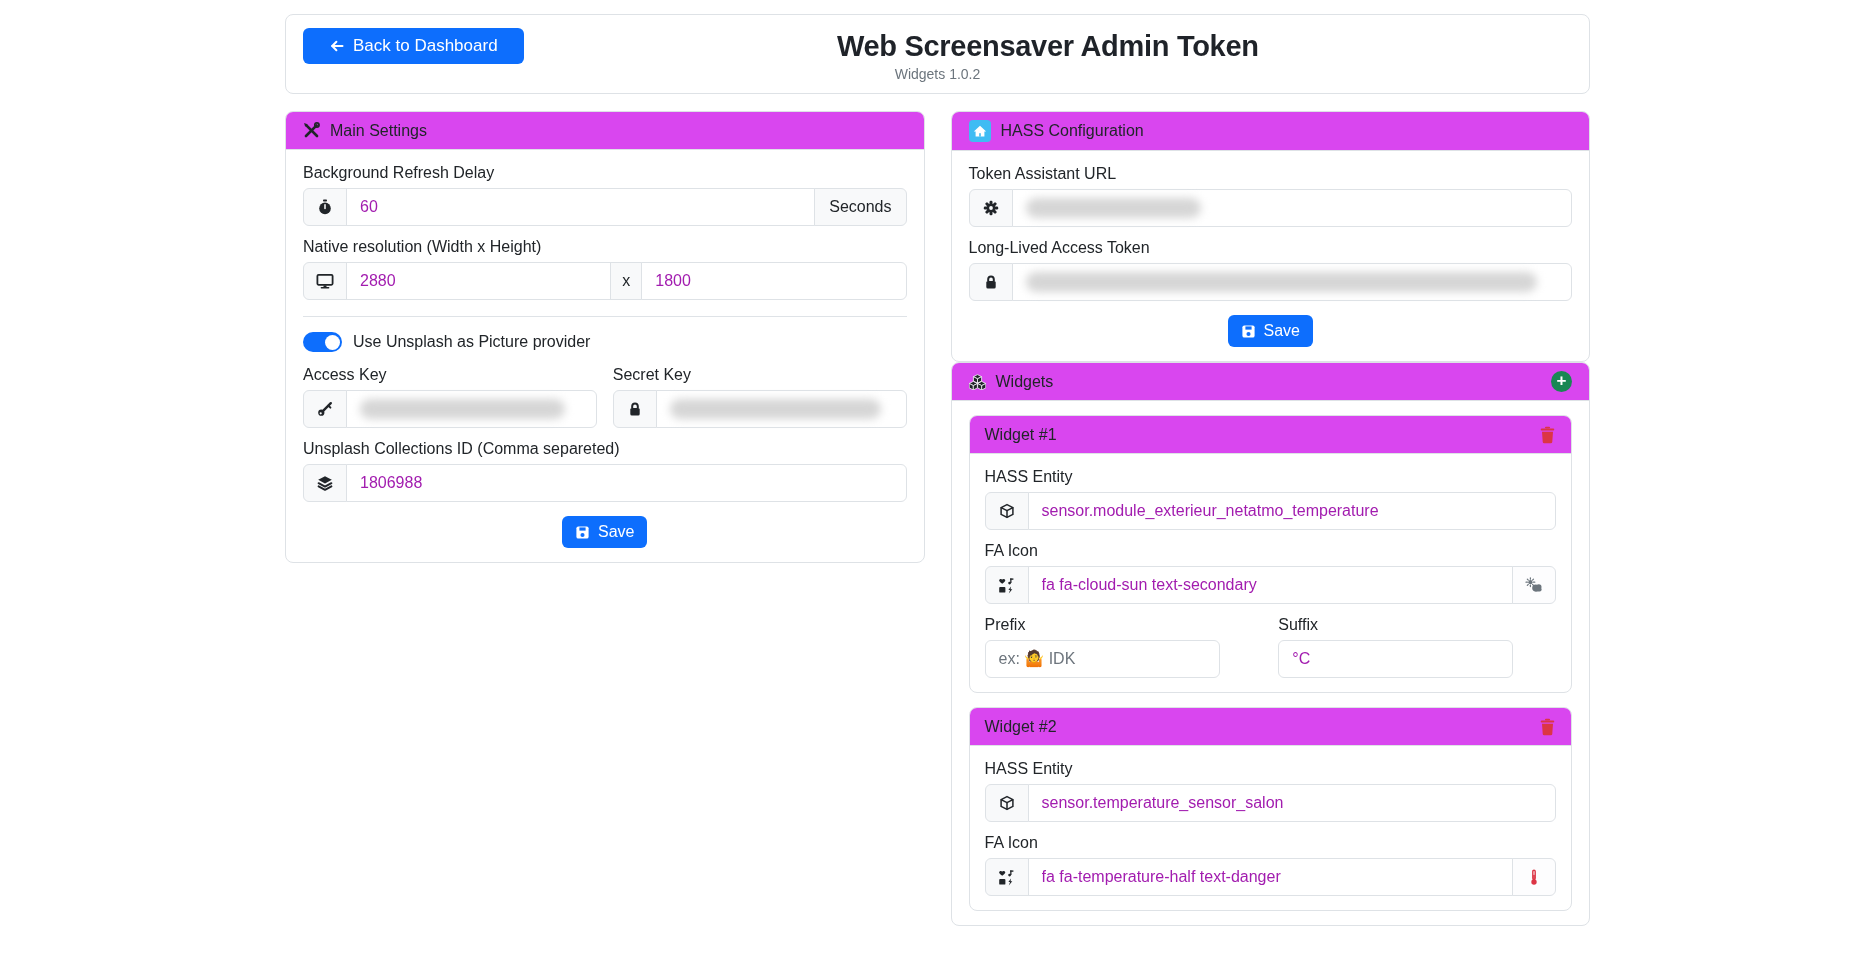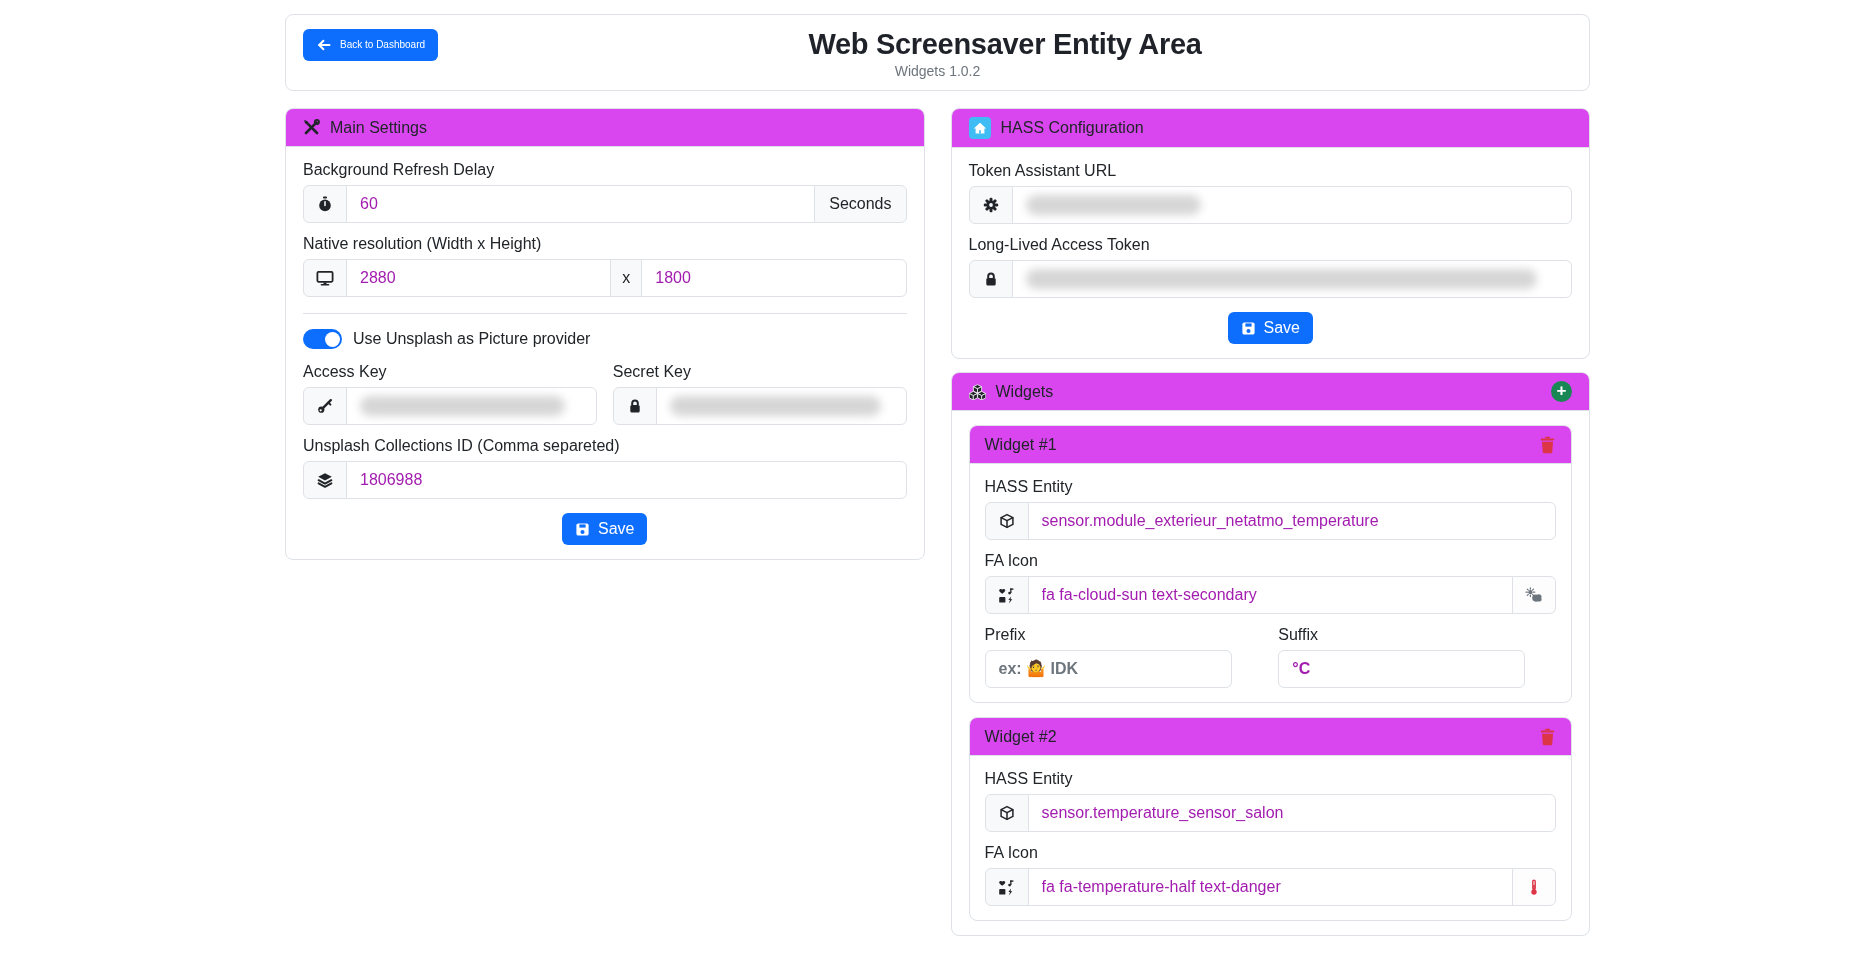--- a/index.html
+++ b/index.html
@@ -22,22 +22,22 @@
 
   
   .header-card { padding:13px 17px 11px; }
   .header-row { display:flex; align-items:center; }
   .header-center { flex:1 1 auto; text-align:center; }
   .page-title { font-size:29px; font-weight:700; letter-spacing:-0.3px; color:#1f2329; }
   .version { text-align:center; color:#6c757d; font-size:14px; margin-top:2px; }
 
   .btn-primary {
     background:#0d6efd; color:#fff; border:none; border-radius:6px;
-    font-family:"Liberation Sans", sans-serif; font-size:10px; font-weight:500;
-    padding:8px 13px; display:inline-flex; align-items:center; gap:8px; cursor:pointer;
+    font-family:"Liberation Sans", sans-serif; font-size:17px; font-weight:500;
+    padding:8px 26px; display:inline-flex; align-items:center; gap:8px; cursor:pointer;
     white-space:nowrap;
   }
   .btn-save { font-size:16px; padding:7px 13px; }
 
   
   .cols { display:flex; gap:26px; margin-top:17px; align-items:flex-start; }
   .col { flex:1 1 0; min-width:0; }
 
   
   .form-label { display:block; margin:0 0 6px; color:#212529; }
@@ -45,21 +45,21 @@
   .input-group { display:flex; height:38px; }
   .input-group > * + * { margin-left:-1px; }
   .igt {
     display:flex; align-items:center; justify-content:center;
     background:#f8f9fa; border:1px solid #dee2e6; padding:0 12px; min-width:44px;
     color:#212529; flex:0 0 auto;
   }
   .igt-light { background:#fdfdfe; }
   .rs { border-radius:6px 0 0 6px; }
   .re { border-radius:0 6px 6px 0; }
-  .rall { border-radius:6px;font-weight:bold; }
+  .rall { border-radius:6px; }
   .form-control {
     flex:1 1 auto; min-width:0; height:38px;
     border:1px solid #dee2e6; background:#fff; padding:6px 13px;
     font-family:"Liberation Sans", sans-serif; font-size:16px; color:#a21caf; outline:none;
   }
   .form-control::placeholder { color:#6d757d; opacity:1; }
   .fc-div { display:flex; align-items:center; }
   .blur { height:20px; border-radius:10px; background:#d6d6d6; filter:blur(4px); }
 
   .divider { border:0; border-top:1px solid #dfe3e7; margin:16px 0 15px; }
@@ -70,21 +70,21 @@
   }
   .switch::after {
     content:''; position:absolute; right:2.5px; top:2.5px;
     width:15px; height:15px; border-radius:50%; background:#fff;
   }
   .two-col { display:flex; gap:16px; }
   .two-col > div { flex:1 1 0; min-width:0; }
   .save-row { display:flex; justify-content:center; margin-top:14px; }
 
   
-  .widgets-card { margin-top:13px; }
+  .widgets-card { margin-top:0; }
   .plus-btn {
     margin-left:auto; width:21px; height:21px; border-radius:50%;
     background:#198754; color:#fff; border:none; cursor:pointer;
     display:flex; align-items:center; justify-content:center;
     font-size:17px; font-weight:700; line-height:1; padding-bottom:2px;
   }
   .widget-card { margin-bottom:14px; }
   .widget-header { padding:8px 15px; }
   .trash-btn { margin-left:auto; background:none; border:none; color:#dc3545; cursor:pointer; display:flex; }
 
@@ -108,21 +108,21 @@
           <svg width="16" height="16" viewBox="0 0 16 16">
               <g stroke="#fff" stroke-width="2" stroke-linecap="round" stroke-linejoin="round" fill="none">
                 <line x1="13.5" y1="8" x2="3.2" y2="8"></line>
                 <polyline points="7.4,3.8 3.2,8 7.4,12.2"></polyline>
               </g>
             </svg>
         </span>
         <span>Back to Dashboard</span>
       </button>
       <div class="header-center">
-        <div class="page-title">Web Screensaver Entity Area</div>
+        <div class="page-title">Web Screensaver Admin Token</div>
       </div>
     </div>
     <div class="version">Widgets 1.0.2</div>
   </div>
 
   <div class="cols">
 
     <div class="col">
       <div class="card">
         <div class="card-header">

